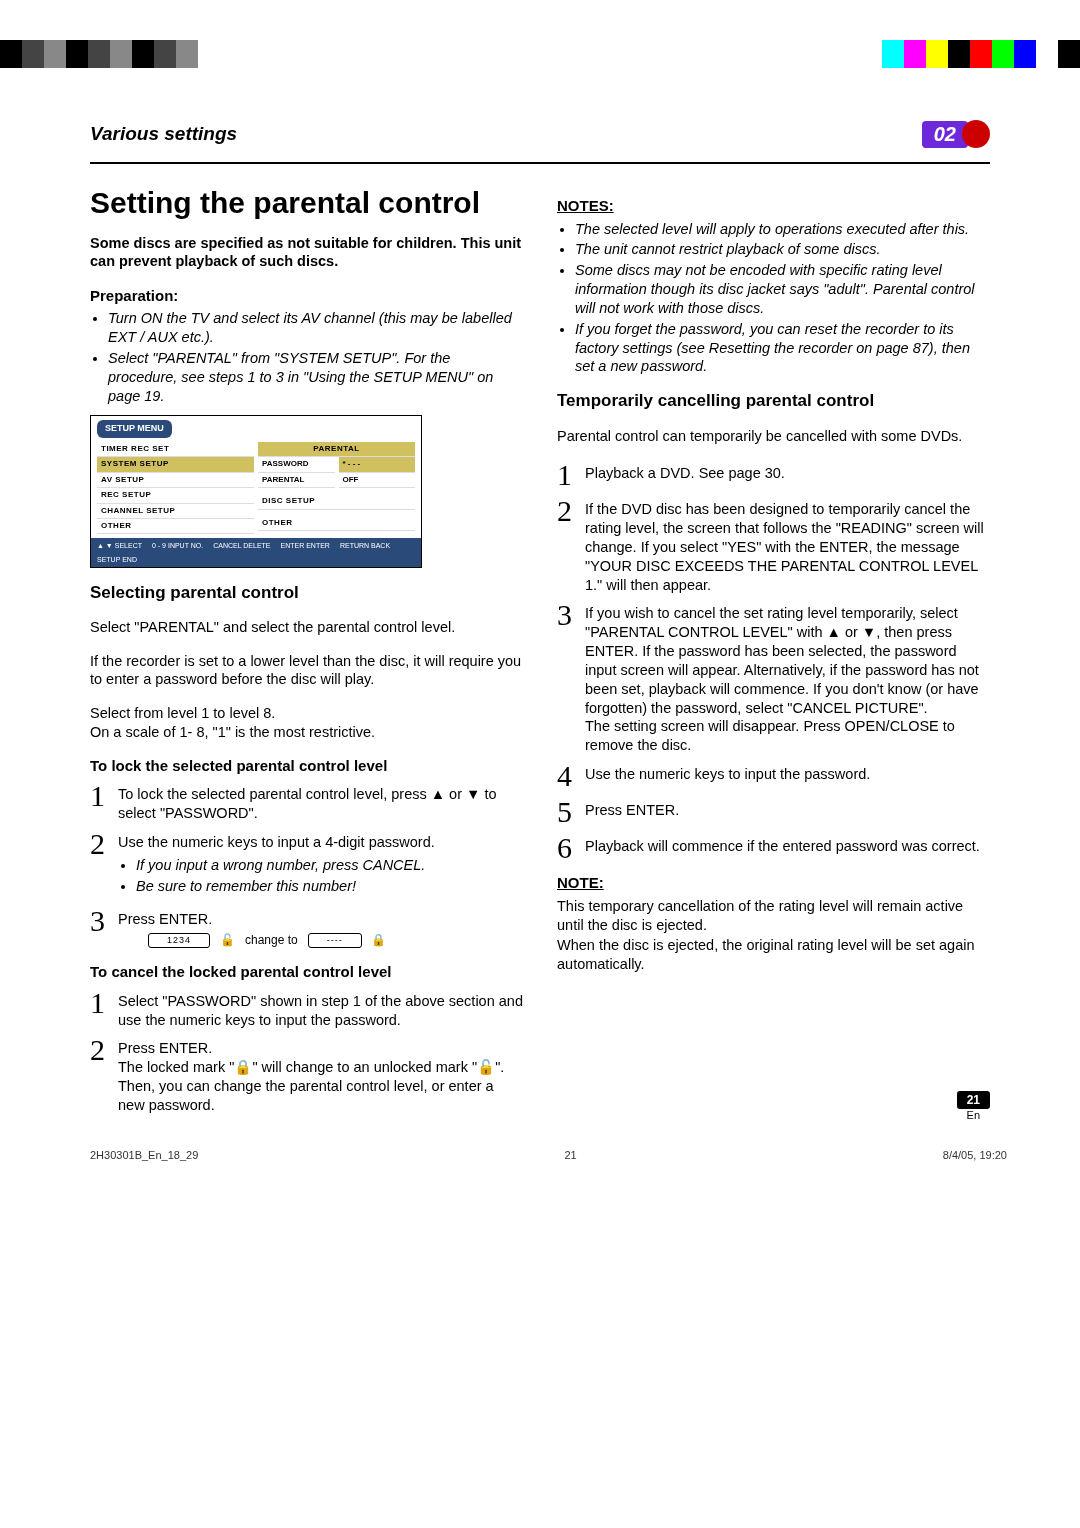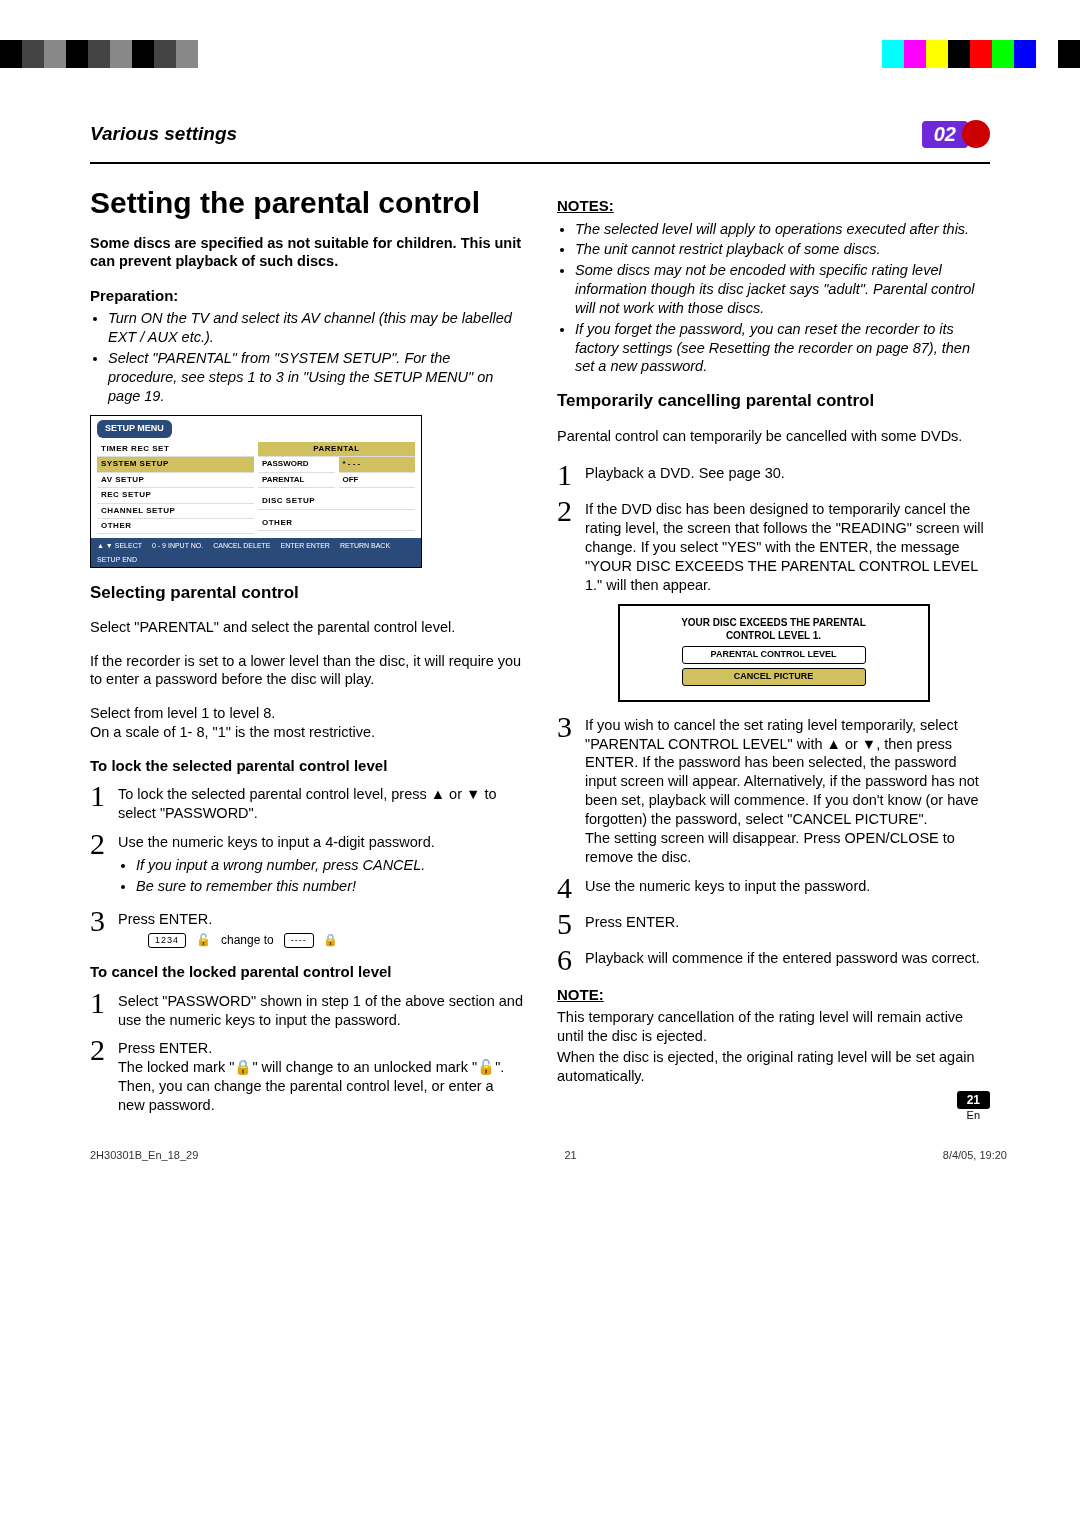--- a/index.html
+++ b/index.html
@@ -124,21 +124,21 @@
   .lock-diagram {
     display: flex;
     align-items: center;
     gap: 10px;
     font-size: 12px;
     margin: 4px 0 4px 30px;
   }
   .lock-box {
     border: 1px solid #000;
     border-radius: 3px;
-    padding: 1px 6px;
+    padding: 1px 18px;
     font-size: 9px;
     letter-spacing: 1px;
     background: #fff;
   }
   .dialog-box {
     border: 2px solid #000;
     width: 280px;
     margin: 10px auto;
     padding: 10px 14px;
     font-size: 10px;
@@ -333,26 +333,20 @@
 
       <div class="step">
         <div class="num">1</div>
         <div class="txt">Playback a DVD. See page 30.</div>
       </div>
       <div class="step">
         <div class="num">2</div>
         <div class="txt">If the DVD disc has been designed to temporarily cancel the rating level, the screen that follows the "READING" screen will change. If you select "YES" with the ENTER, the message "YOUR DISC EXCEEDS THE PARENTAL CONTROL LEVEL 1." will then appear.</div>
       </div>
 
-      <div class="dialog-box">
-        <div>YOUR DISC EXCEEDS THE PARENTAL</div>
-        <div>CONTROL LEVEL 1.</div>
-        <div class="opt">PARENTAL CONTROL LEVEL</div>
-        <div class="opt hl">CANCEL PICTURE</div>
-      </div>
 
       <div class="step">
         <div class="num">3</div>
         <div class="txt">
           <div>If you wish to cancel the set rating level temporarily, select "PARENTAL CONTROL LEVEL" with ▲ or ▼, then press ENTER. If the password has been selected, the password input screen will appear. Alternatively, if the password has not been set, playback will commence. If you don't know (or have forgotten) the password, select "CANCEL PICTURE".</div>
           <div>The setting screen will disappear. Press OPEN/CLOSE to remove the disc.</div>
         </div>
       </div>
       <div class="step">
         <div class="num">4</div>

